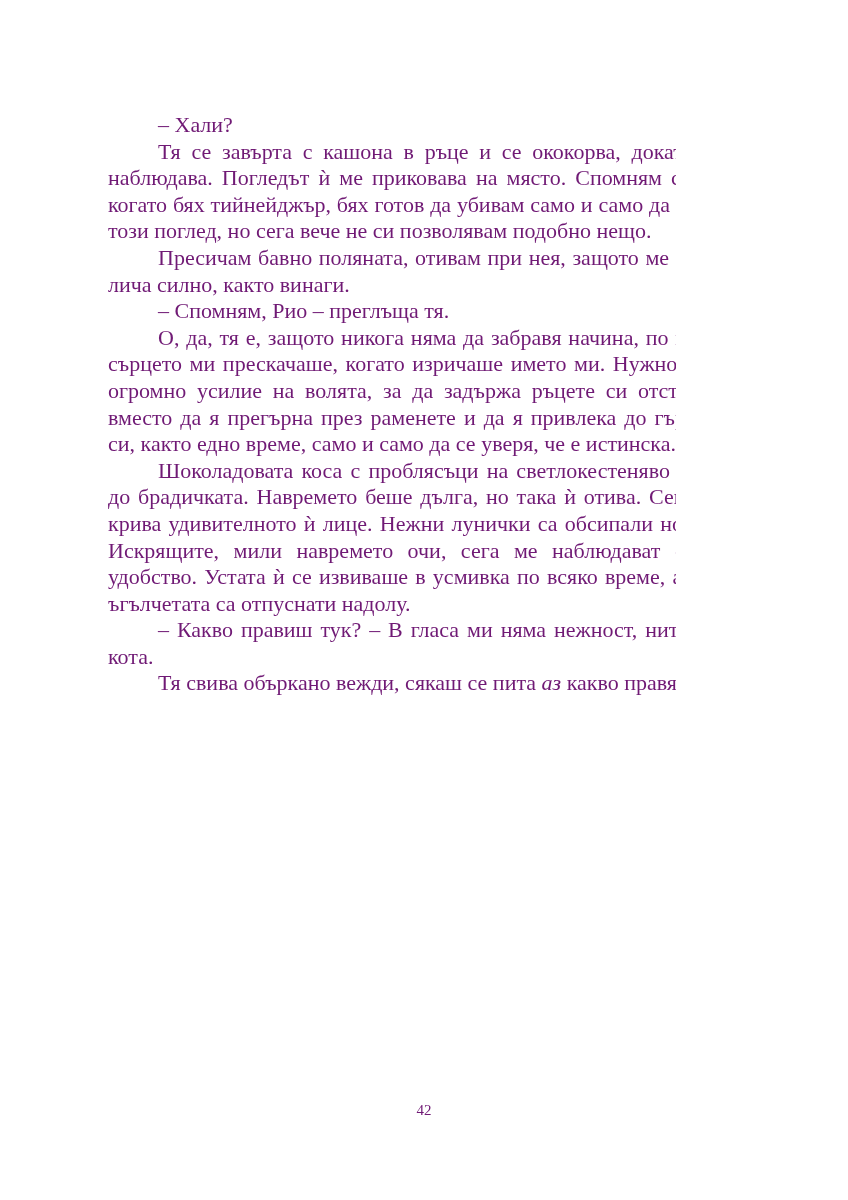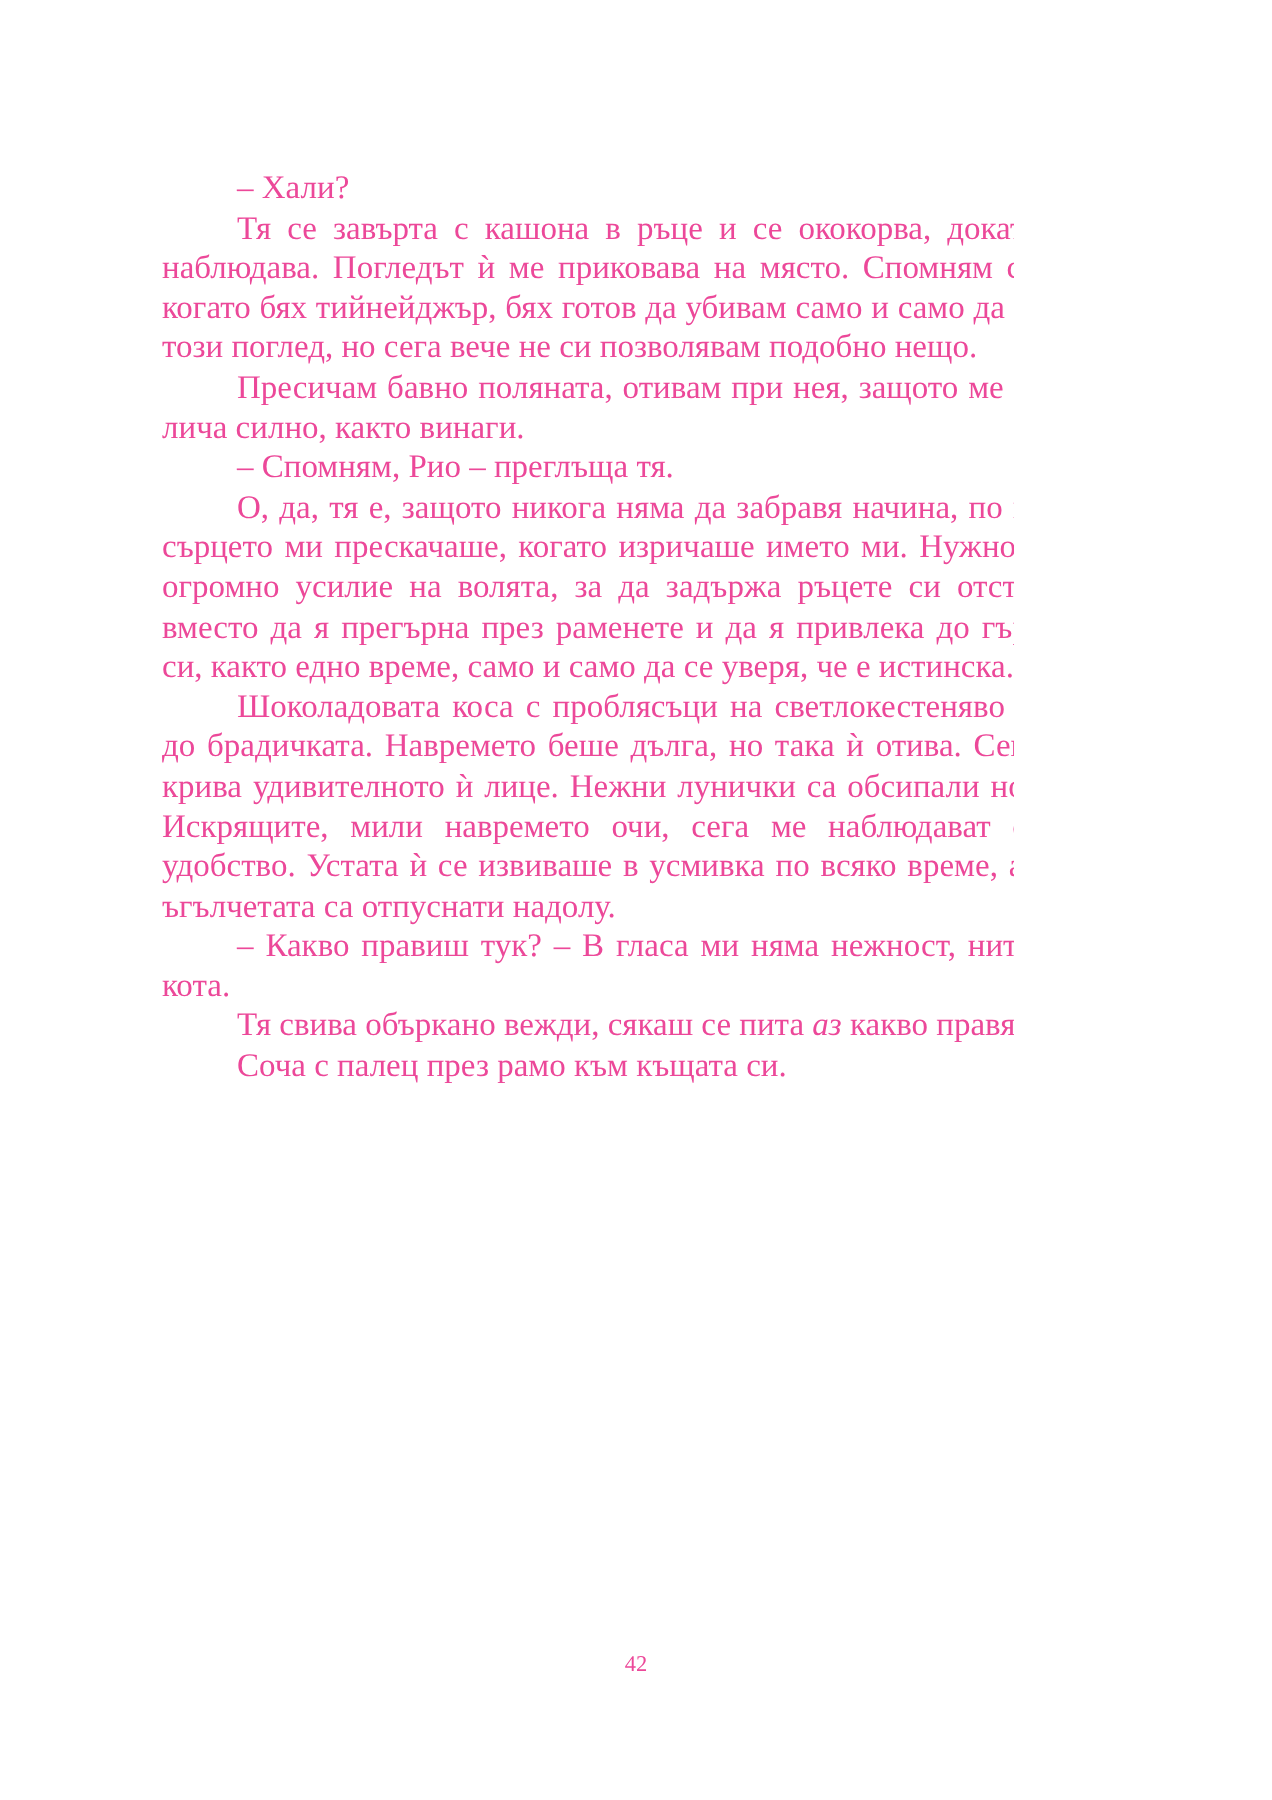--- a/index.html
+++ b/index.html
@@ -7,21 +7,21 @@
     padding: 0;
     background: #ffffff;
   }
   .page {
     position: relative;
     width: 676px;
     height: 1200px;
     background: #ffffff;
     overflow: hidden;
     font-family: "Liberation Serif", "DejaVu Serif", serif;
-    color: #ec4899;
+    color: #701a75;
   }
   .text-block {
     position: absolute;
     left: 108px;
     top: 112px;
     width: 620px;
     font-size: 22px;
     line-height: 26.6px;
     text-align: justify;
     text-justify: inter-word;
@@ -50,16 +50,15 @@
 <div class="page">
   <div class="text-block">
       <p class="para"><span>– Хали?</span></p>
       <p class="para"><span>Тя се завърта с кашона в ръце и се ококорва, докато ме наблюдава. Погледът ѝ ме приковава на място. Спомням си, че когато бях тийнейджър, бях готов да убивам само и само да зърна този поглед, но сега вече не си позволявам подобно нещо.</span></p>
       <p class="para"><span>Пресичам бавно поляната, отивам при нея, защото ме прив­лича силно, както винаги.</span></p>
       <p class="para"><span>– Спомням, Рио – преглъща тя.</span></p>
       <p class="para"><span>О, да, тя е, защото никога няма да забравя начина, по който сърцето ми прескачаше, когато изричаше името ми. Нужно ми е огромно усилие на волята, за да задържа ръцете си отстрани, вместо да я прегърна през раменете и да я привлека до гърдите си, както едно време, само и само да се уверя, че е истинска.</span></p>
       <p class="para"><span>Шоколадовата коса с проблясъци на светлокестеняво стига до брадичката. Навремето беше дълга, но така ѝ отива. Сега от­крива удивителното ѝ лице. Нежни лунички са обсипали носа ѝ. Искрящите, мили навремето очи, сега ме наблюдават с не­удобство. Устата ѝ се извиваше в усмивка по всяко време, а сега ъгълчетата са отпуснати надолу.</span></p>
       <p class="para"><span>– Какво правиш тук? – В гласа ми няма нежност, нито ме­кота.</span></p>
       <p class="para"><span>Тя свива объркано вежди, сякаш се пита </span><span class="italic">аз</span><span> какво правя тук.</span></p>
-      <p class="para"><span>Соча с палец през рамо към къщата си.</span></p>
     </div>
   <div class="page-number">42</div>
 </div>
 
 </body></html>

